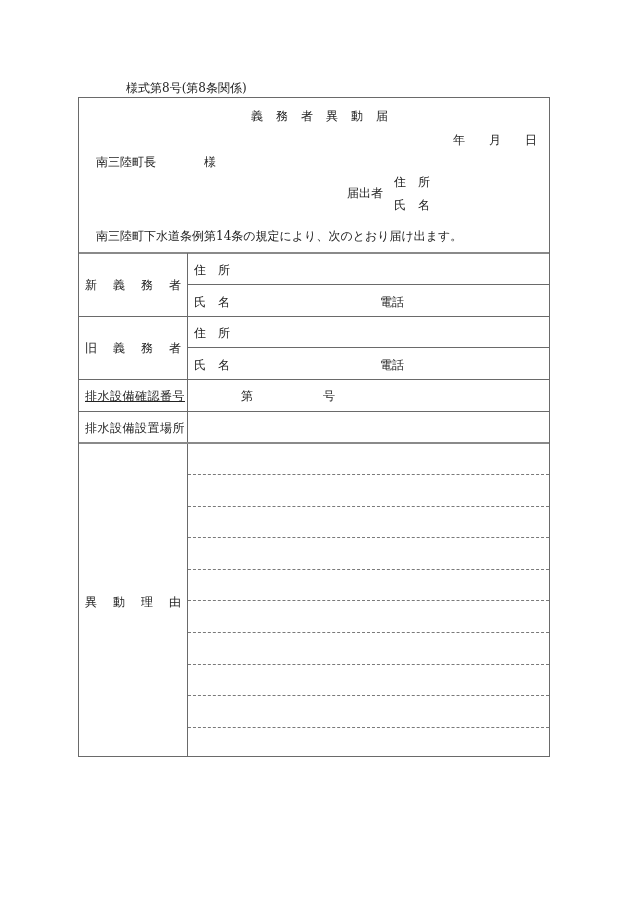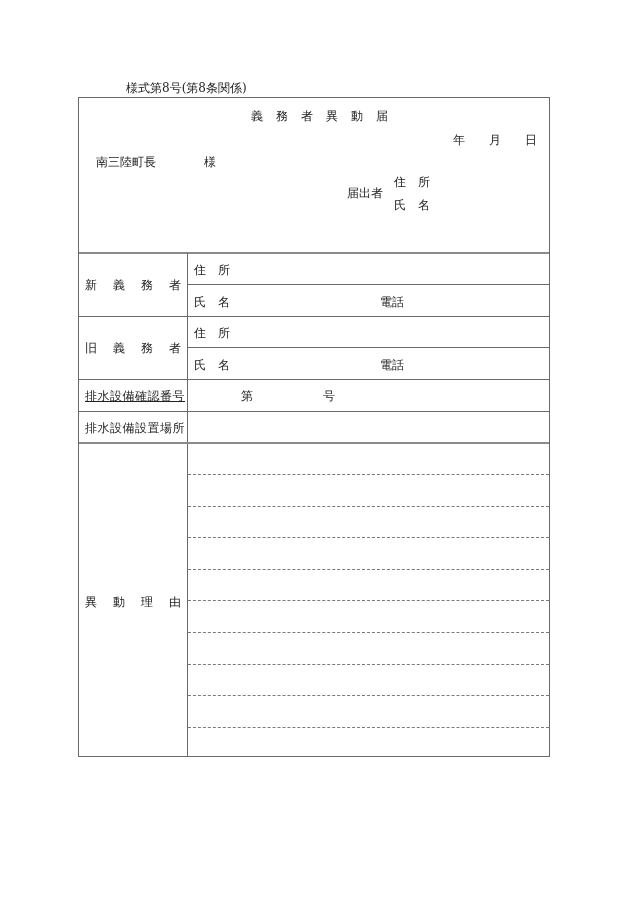--- a/index.html
+++ b/index.html
@@ -85,20 +85,21 @@
     <span style="position:absolute; left:72px;">日</span>
   </div>
 
   <div class="abs" style="left:17px; top:56px;">南三陸町長</div>
   <div class="abs" style="left:125px; top:56px;">様</div>
 
   <div class="abs" style="left:268px; top:87px;">届出者</div>
   <div class="abs" style="left:315px; top:76px;">住　所</div>
   <div class="abs" style="left:315px; top:99px;">氏　名</div>
 
+  <div class="abs" style="left:17px; top:130px;">南三陸町下水道条例第14条の規定により、次のとおり届け出ます。</div>
 
   <div class="hline thick" style="left:0; right:0; top:154px;"></div>
 
   <div class="vline" style="left:108px; top:155px; bottom:0;"></div>
 
   <div class="row-label" style="top:179px;">
     <span>新</span>
     <span>義</span>
     <span>務</span>
     <span>者</span>

